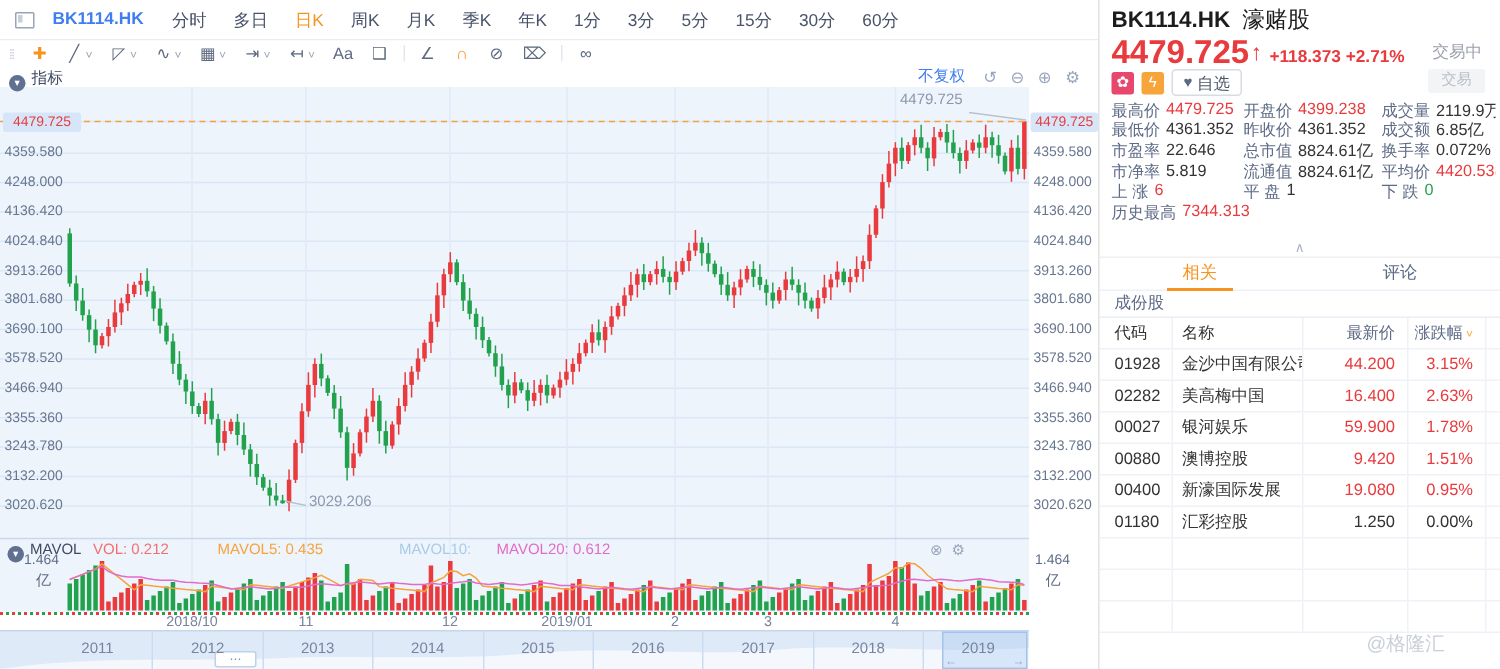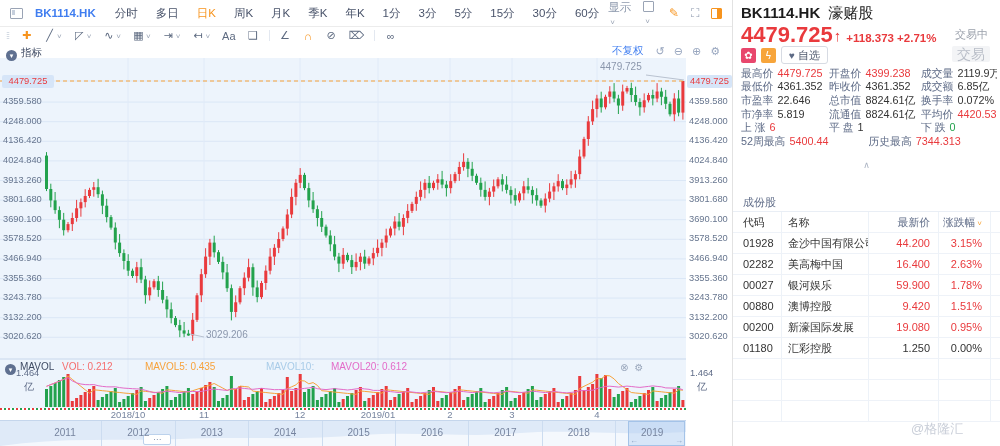--- a/index.html
+++ b/index.html
@@ -75,21 +75,21 @@
   .s-price{font-size:22px;font-weight:bold;color:#e93a3d;line-height:24px;}
   .s-arrow{font-size:15px;color:#e93a3d;font-weight:bold;margin-left:1px;line-height:22px;}
   .s-chg{font-size:11.5px;color:#e93a3d;margin-left:5px;line-height:18px;font-weight:bold;}
   .s-badges{position:absolute;left:8px;top:46px;display:flex;gap:5px;align-items:center;}
   .badge{width:15px;height:15px;border-radius:2px;color:#fff;font-size:10px;line-height:15px;text-align:center;}
   .badge.hk{background:#e8476d;} .badge.bolt{background:#f7a53b;}
   .fav{height:16px;border:1px solid #d7dbe3;border-radius:3px;padding:0 7px;font-size:11px;color:#4d576b;
     display:flex;align-items:center;gap:3px;background:#fff;}
   .fav .h{color:#5d6a85;font-size:10px;}
   .trade{position:absolute;right:10px;top:46px;width:38px;height:16px;background:#f3f4f6;border-radius:2px;
-    font-size:14px;color:#b9bec8;text-align:center;line-height:16px;}
+    font-size:10px;color:#b9bec8;text-align:center;line-height:16px;}
   .stats{position:absolute;left:8px;top:67px;right:2px;}
   .srow{display:flex;height:13.6px;align-items:center;font-size:10.8px;}
   .scell{display:flex;white-space:nowrap;overflow:hidden;}
   .scell .lbl{color:#5e6b87;margin-right:4px;}
   .c1{width:88px;} .c2{width:92px;} .c3{width:76px;}
   .w1{width:128px;} .w2{width:130px;}
   .val.r{color:#e93a3d;} .val.g{color:#23a24d;} .val.d{color:#333;}
   .s-caret{position:absolute;left:0;right:0;top:160px;text-align:center;font-size:9px;color:#aab3c2;}
   .tabs{position:absolute;left:0;right:0;top:171px;height:21px;border-top:1px solid #f0f0f0;border-bottom:1px solid #edf1f7;display:flex;}
   .tab{width:50%;text-align:center;font-size:11.5px;line-height:20px;color:#5e6b87;position:relative;}
@@ -127,27 +127,20 @@
           <span class="tf">月K</span>
           <span class="tf">季K</span>
           <span class="tf">年K</span>
           <span class="tf">1分</span>
           <span class="tf">3分</span>
           <span class="tf">5分</span>
           <span class="tf">15分</span>
           <span class="tf">30分</span>
           <span class="tf">60分</span>
         </span>
-      <span class="top-right">
-        <span><span>显示</span><span class="crt">˅</span></span>
-        <span><span class="cb-ic"></span><span class="crt">˅</span></span>
-        <span class="pencil">✎</span>
-        <span class="fs-ic">⛶</span>
-        <span class="panel-ic"></span>
-      </span>
     </div>
 
     <div class="toolbar2">
       <span class="grip">⁞⁞</span>
       <span id="tool-row" style="display:flex;align-items:center;">
           <span class="tool accent"><span class="g">✚</span></span>
           <span class="tool"><span class="g">╱</span><span class="crt">˅</span></span>
           <span class="tool"><span class="g">◸</span><span class="crt">˅</span></span>
           <span class="tool"><span class="g">∿</span><span class="crt">˅</span></span>
           <span class="tool"><span class="g">▦</span><span class="crt">˅</span></span>
@@ -819,31 +812,31 @@
           <span class="scell c2">
             <span class="lbl">平 盘</span>
             <span class="val d">1</span>
           </span>
           <span class="scell c3">
             <span class="lbl">下 跌</span>
             <span class="val g">0</span>
           </span>
         </div>
         <div class="srow">
-          <span class="scell w1">
-            <span class="lbl">52周最高</span>
-            <span class="val r">5400.44</span>
-          </span>
           <span class="scell w2">
             <span class="lbl">历史最高</span>
             <span class="val r">7344.313</span>
           </span>
         </div>
       </div>
     <div class="s-caret">∧</div>
+    <div class="tabs" id="tabs-holder">
+        <span class="tab active">相关</span>
+        <span class="tab">评论</span>
+      </div>
     <div class="secrow">成份股</div>
     <div class="tbl" id="tbl-holder">
         <div class="trow head">
           <span class="tc tc1">代码</span>
           <span class="tc tc2">名称</span>
           <span class="tc tc3">最新价</span>
           <span class="tc tc4">涨跌幅<span class="sortc">˅</span></span>
         </div>
         <div class="trow">
           <span class="tc tc1">01928</span>
@@ -863,21 +856,21 @@
           <span class="tc tc3 val r">59.900</span>
           <span class="tc tc4 val r">1.78%</span>
         </div>
         <div class="trow">
           <span class="tc tc1">00880</span>
           <span class="tc tc2">澳博控股</span>
           <span class="tc tc3 val r">9.420</span>
           <span class="tc tc4 val r">1.51%</span>
         </div>
         <div class="trow">
-          <span class="tc tc1">00200</span>
+          <span class="tc tc1">00400</span>
           <span class="tc tc2">新濠国际发展</span>
           <span class="tc tc3 val r">19.080</span>
           <span class="tc tc4 val r">0.95%</span>
         </div>
         <div class="trow">
           <span class="tc tc1">01180</span>
           <span class="tc tc2">汇彩控股</span>
           <span class="tc tc3 val d">1.250</span>
           <span class="tc tc4 val d">0.00%</span>
         </div>

